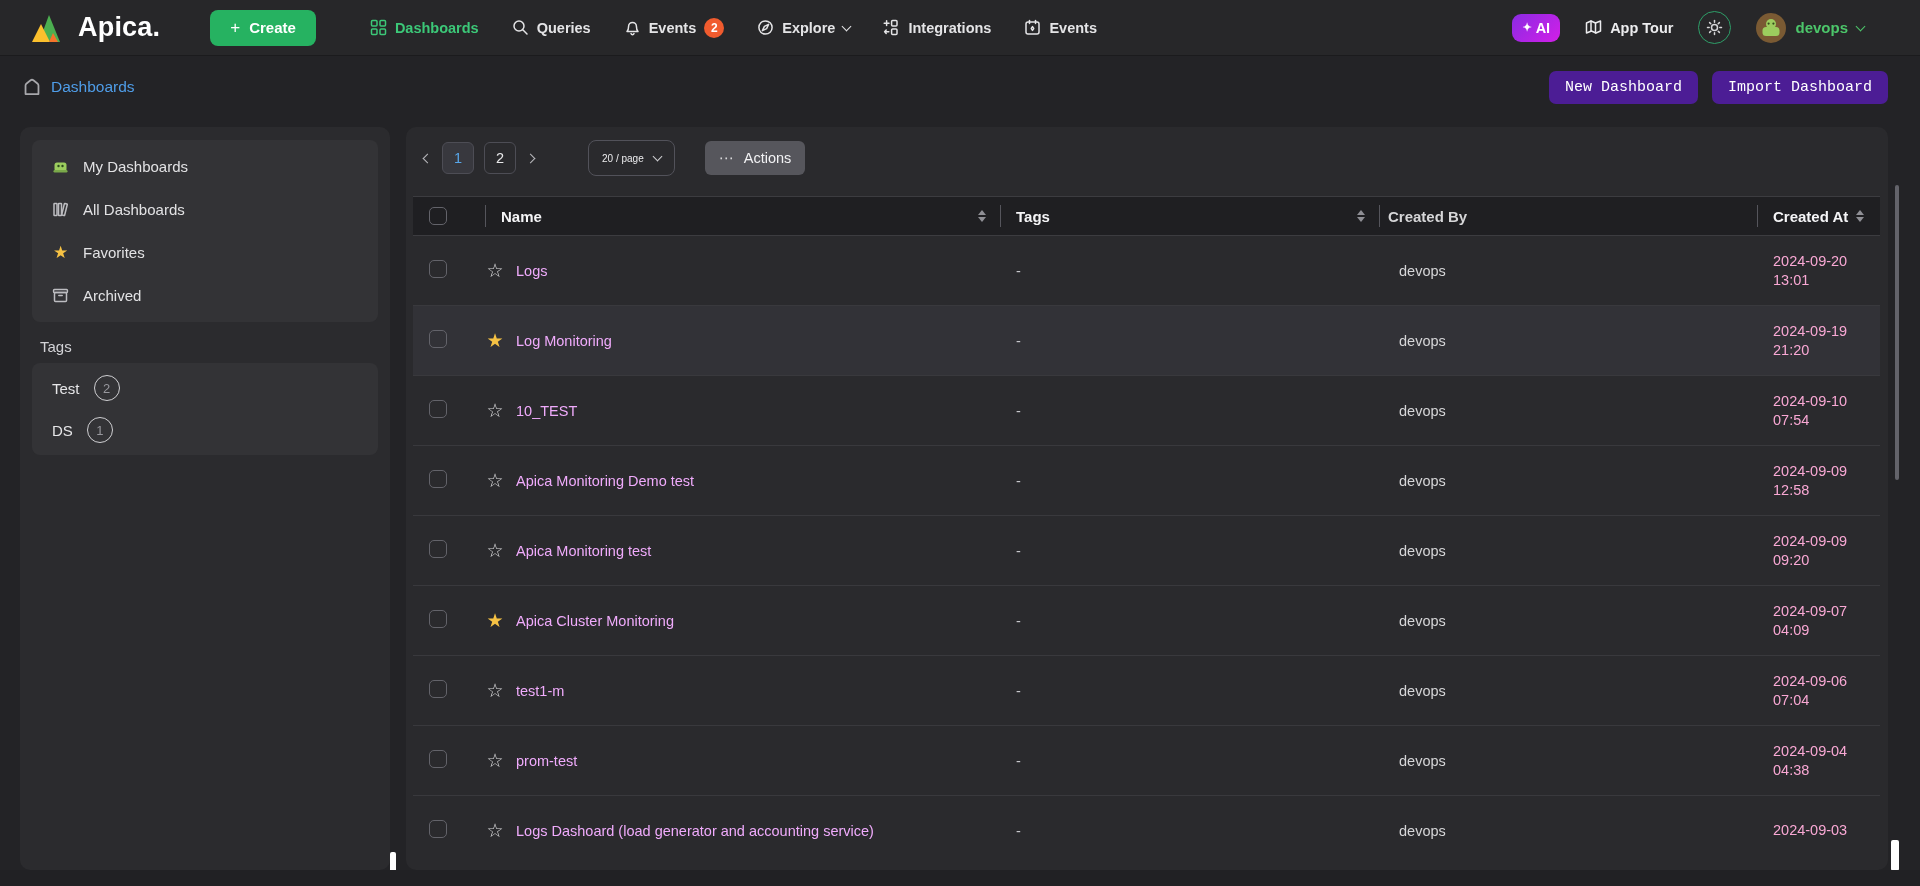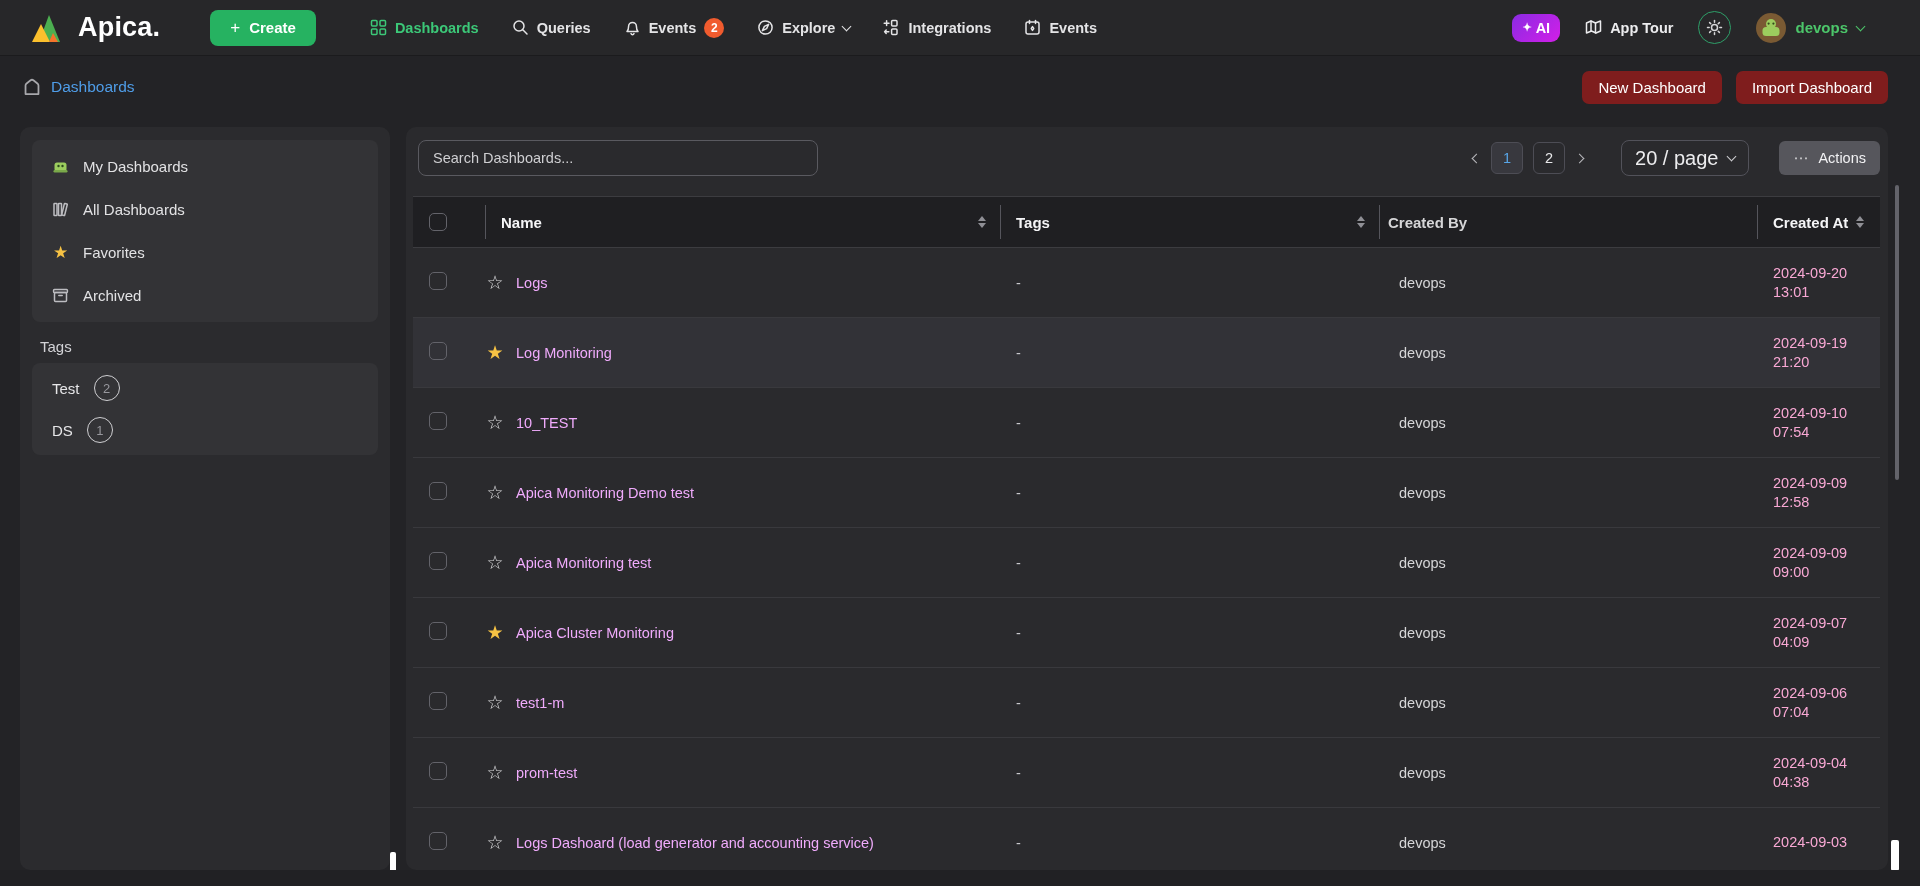--- a/index.html
+++ b/index.html
@@ -52,22 +52,22 @@
   .user-chip { display: flex; align-items: center; gap: 9px; cursor: pointer; }
   .user-name { color: #4cc56a; font-size: 15px; font-weight: 700; }
   .user-chip .chev { color: #4cc56a; }
 
   
   .page-head { height: 62px; display: flex; align-items: center; justify-content: space-between; padding: 0 32px 0 22px; }
   .breadcrumb { display: flex; align-items: center; gap: 9px; cursor: pointer; }
   .breadcrumb-label { color: #4f9de8; font-size: 15.5px; }
   .head-buttons { display: flex; gap: 14px; }
   .blue-btn {
-    background: #7f1d1d; color: #fff; border: none; border-radius: 7px;
-    font-size: 15px; font-family: Liberation Sans, sans-serif; padding: 8px 16px; cursor: pointer;
+    background: #4c1d95; color: #fff; border: none; border-radius: 7px;
+    font-size: 15px; font-family: Liberation Mono, monospace; padding: 8px 16px; cursor: pointer;
   }
 
   
   .content { display: flex; gap: 16px; margin-top: 9px; padding: 0 32px 0 20px; }
 
   
   .sidebar { width: 370px; height: 743px; background: #2b2b2e; border-radius: 10px; padding: 13px 12px; flex-shrink: 0; }
   .side-panel { background: #333336; border-radius: 8px; padding: 5px 0; }
   .side-item { height: 43px; display: flex; align-items: center; gap: 14px; padding: 0 20px; font-size: 15px; color: #e2e2e4; cursor: pointer; }
   .side-item svg { flex-shrink: 0; }
@@ -89,35 +89,35 @@
   }
   .search-input::placeholder { color: #cfcfd2; }
   .pager { display: flex; align-items: center; }
   .pg-arrow { color: #b9b9bd; padding: 6px; cursor: pointer; display: flex; }
   .pg-num {
     min-width: 32px; height: 32px; border: 1px solid #4d4d55; border-radius: 6px; margin: 0 5px;
     display: flex; align-items: center; justify-content: center; font-size: 14.5px; color: #e8e8ea; cursor: pointer;
   }
   .pg-num.active { color: #58a6e8; background: #38383e; }
   .page-size {
-    margin-left: 32px; height: 36px; border: 1px solid #52525a; border-radius: 8px; padding: 0 13px;
-    display: flex; align-items: center; gap: 10px; font-size: 20px; color: #ececee; cursor: pointer;
+    margin-left: 48px; height: 36px; border: 1px solid #52525a; border-radius: 8px; padding: 0 13px;
+    display: flex; align-items: center; gap: 10px; font-size: 10px; color: #ececee; cursor: pointer;
   }
   .page-size .chev { color: #cfcfd2; }
   .actions-btn {
     margin-left: 30px; height: 34px; background: #56565c; border: none; border-radius: 6px; padding: 0 14px;
     display: flex; align-items: center; gap: 9px; font-size: 14.5px; color: #f2f2f4; font-family: inherit; cursor: pointer;
   }
   .actions-btn .dots { letter-spacing: 1px; color: #d8d8da; font-size: 15px; }
 
   
   .table-wrap { margin-top: 20px; height: 659px; overflow: hidden; }
   .thead, .trow { display: grid; grid-template-columns: 72px 515px 379px 378px 1fr; align-items: center; }
   .thead {
-    height: 52px; background: #1f1f22; border-top: 1px solid #3c3c40; border-bottom: 1px solid #3c3c40;
+    height: 40px; background: #1f1f22; border-top: 1px solid #3c3c40; border-bottom: 1px solid #3c3c40;
     font-size: 15px; font-weight: 700; color: #f5f5f7;
   }
   .th { display: flex; align-items: center; height: 100%; padding-left: 16px; position: relative; }
   .th.sep::before { content: ""; position: absolute; left: 0; top: 8px; bottom: 8px; width: 1px; background: #55555c; }
   .th.c-by { padding-left: 9px; }
   .sorter { display: flex; flex-direction: column; gap: 2px; margin-left: auto; margin-right: 14px; cursor: pointer; }
   .sorter.tight { margin-right: 6px; margin-left: 8px; }
   .sorter i { width: 0; height: 0; border-left: 4px solid transparent; border-right: 4px solid transparent; }
   .sorter .up { border-bottom: 5px solid #8f8f95; }
   .sorter .dn { border-top: 5px solid #8f8f95; }
@@ -310,21 +310,20 @@
       </div>
       <div class="tag-row">
         <span>DS</span>
         <span class="tag-count">1</span>
       </div>
     </div>
   </aside>
 
   <main class="main-panel">
     <div class="toolbar">
-      <input class="search-input" type="text" placeholder="Search Dashboards..." style="">
       <div class="pager">
         <span class="pg-arrow">
             <span class="chev left"></span>
           </span>
         <span class="pg-num active">1</span>
         <span class="pg-num">2</span>
         <span class="pg-arrow">
             <span class="chev right"></span>
           </span>
         <div class="page-size">
@@ -434,21 +433,21 @@
       <span class="checkbox"></span>
     </div>
     <div class="cell c-name">
       <span class="row-star">☆</span>
       <a class="link">Apica Monitoring test</a>
     </div>
     <div class="cell c-tags">-</div>
     <div class="cell c-by">devops</div>
     <div class="cell c-at">
       <div>2024-09-09</div>
-      <div>09:00</div>
+      <div>09:20</div>
     </div>
   </div>
           <div class="trow">
     <div class="cell c-check">
       <span class="checkbox"></span>
     </div>
     <div class="cell c-name">
       <span class="row-star fav">★</span>
       <a class="link">Apica Cluster Monitoring</a>
     </div>

